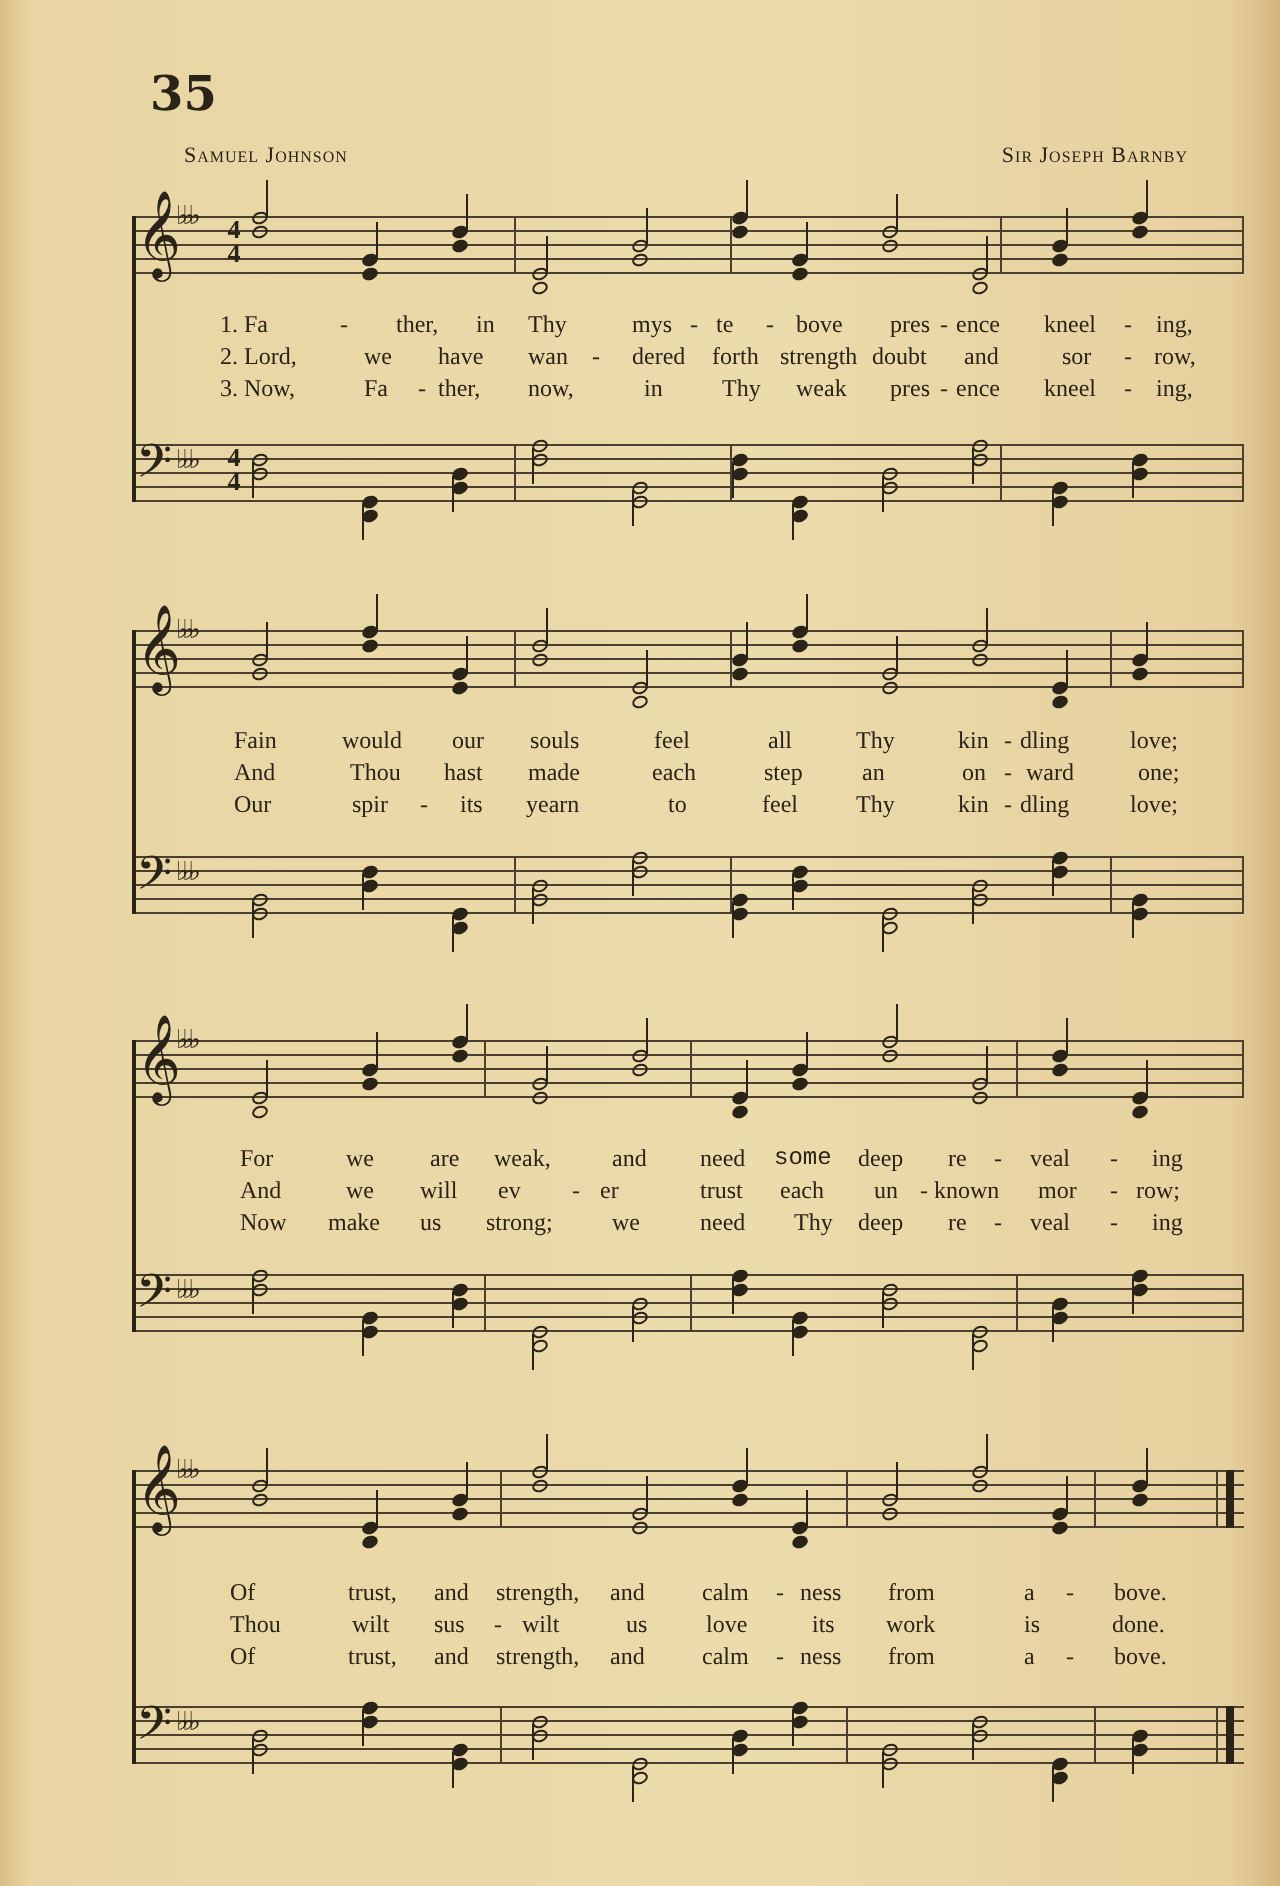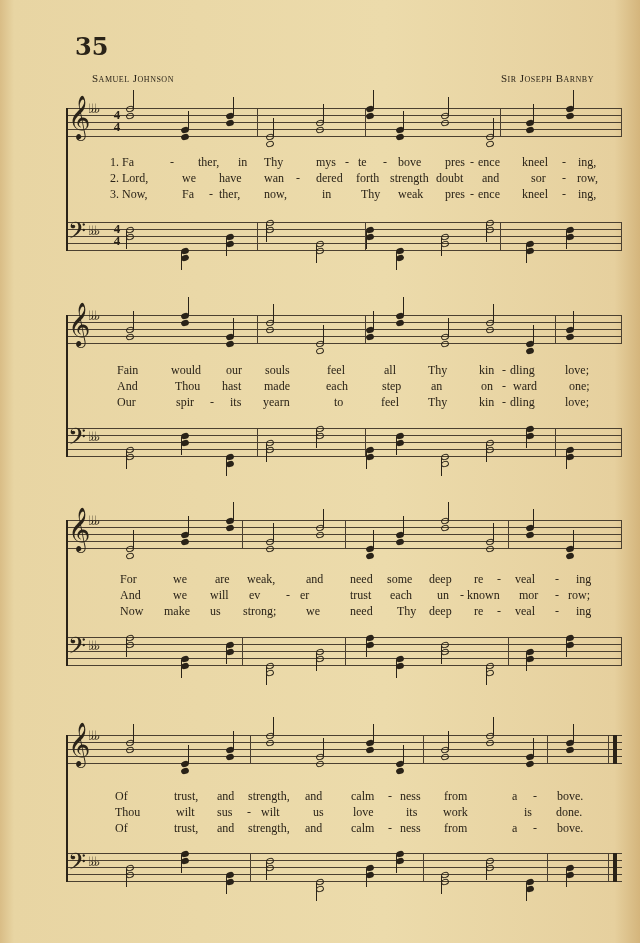--- a/index.html
+++ b/index.html
@@ -424,21 +424,21 @@
         <div class="brace" style="top:520px;height:146px;"></div>
       </div>
       <div class="lyrics" style="top:571px;">
         <div class="lyric-row">
           <span class="syl" style="left:120px;">For</span>
           <span class="syl" style="left:173px;">we</span>
           <span class="syl" style="left:215px;">are</span>
           <span class="syl" style="left:247px;">weak,</span>
           <span class="syl" style="left:306px;">and</span>
           <span class="syl" style="left:350px;">need</span>
-          <span class="syl" style="left:387px;">some</span>
+          <span class="syl" style="left:387px;font-family:Liberation Mono, monospace;">some</span>
           <span class="syl" style="left:429px;">deep</span>
           <span class="syl" style="left:474px;">re</span>
           <span class="syl" style="left:497px;">-</span>
           <span class="syl" style="left:515px;">veal</span>
           <span class="syl" style="left:555px;">-</span>
           <span class="syl" style="left:576px;">ing</span>
         </div>
         <div class="lyric-row">
           <span class="syl" style="left:120px;">And</span>
           <span class="syl" style="left:173px;">we</span>
@@ -586,21 +586,21 @@
         <div class="lyric-row">
           <span class="syl" style="left:115px;">Thou</span>
           <span class="syl" style="left:176px;">wilt</span>
           <span class="syl" style="left:217px;">sus</span>
           <span class="syl" style="left:247px;">-</span>
           <span class="syl" style="left:261px;">wilt</span>
           <span class="syl" style="left:313px;">us</span>
           <span class="syl" style="left:353px;">love</span>
           <span class="syl" style="left:406px;">its</span>
           <span class="syl" style="left:443px;">work</span>
-          <span class="syl" style="left:512px;margin-left:12px;">is</span>
+          <span class="syl" style="left:512px;">is</span>
           <span class="syl" style="left:556px;">done.</span>
         </div>
         <div class="lyric-row">
           <span class="syl" style="left:115px;">Of</span>
           <span class="syl" style="left:174px;">trust,</span>
           <span class="syl" style="left:217px;">and</span>
           <span class="syl" style="left:248px;">strength,</span>
           <span class="syl" style="left:305px;">and</span>
           <span class="syl" style="left:351px;">calm</span>
           <span class="syl" style="left:388px;">-</span>

